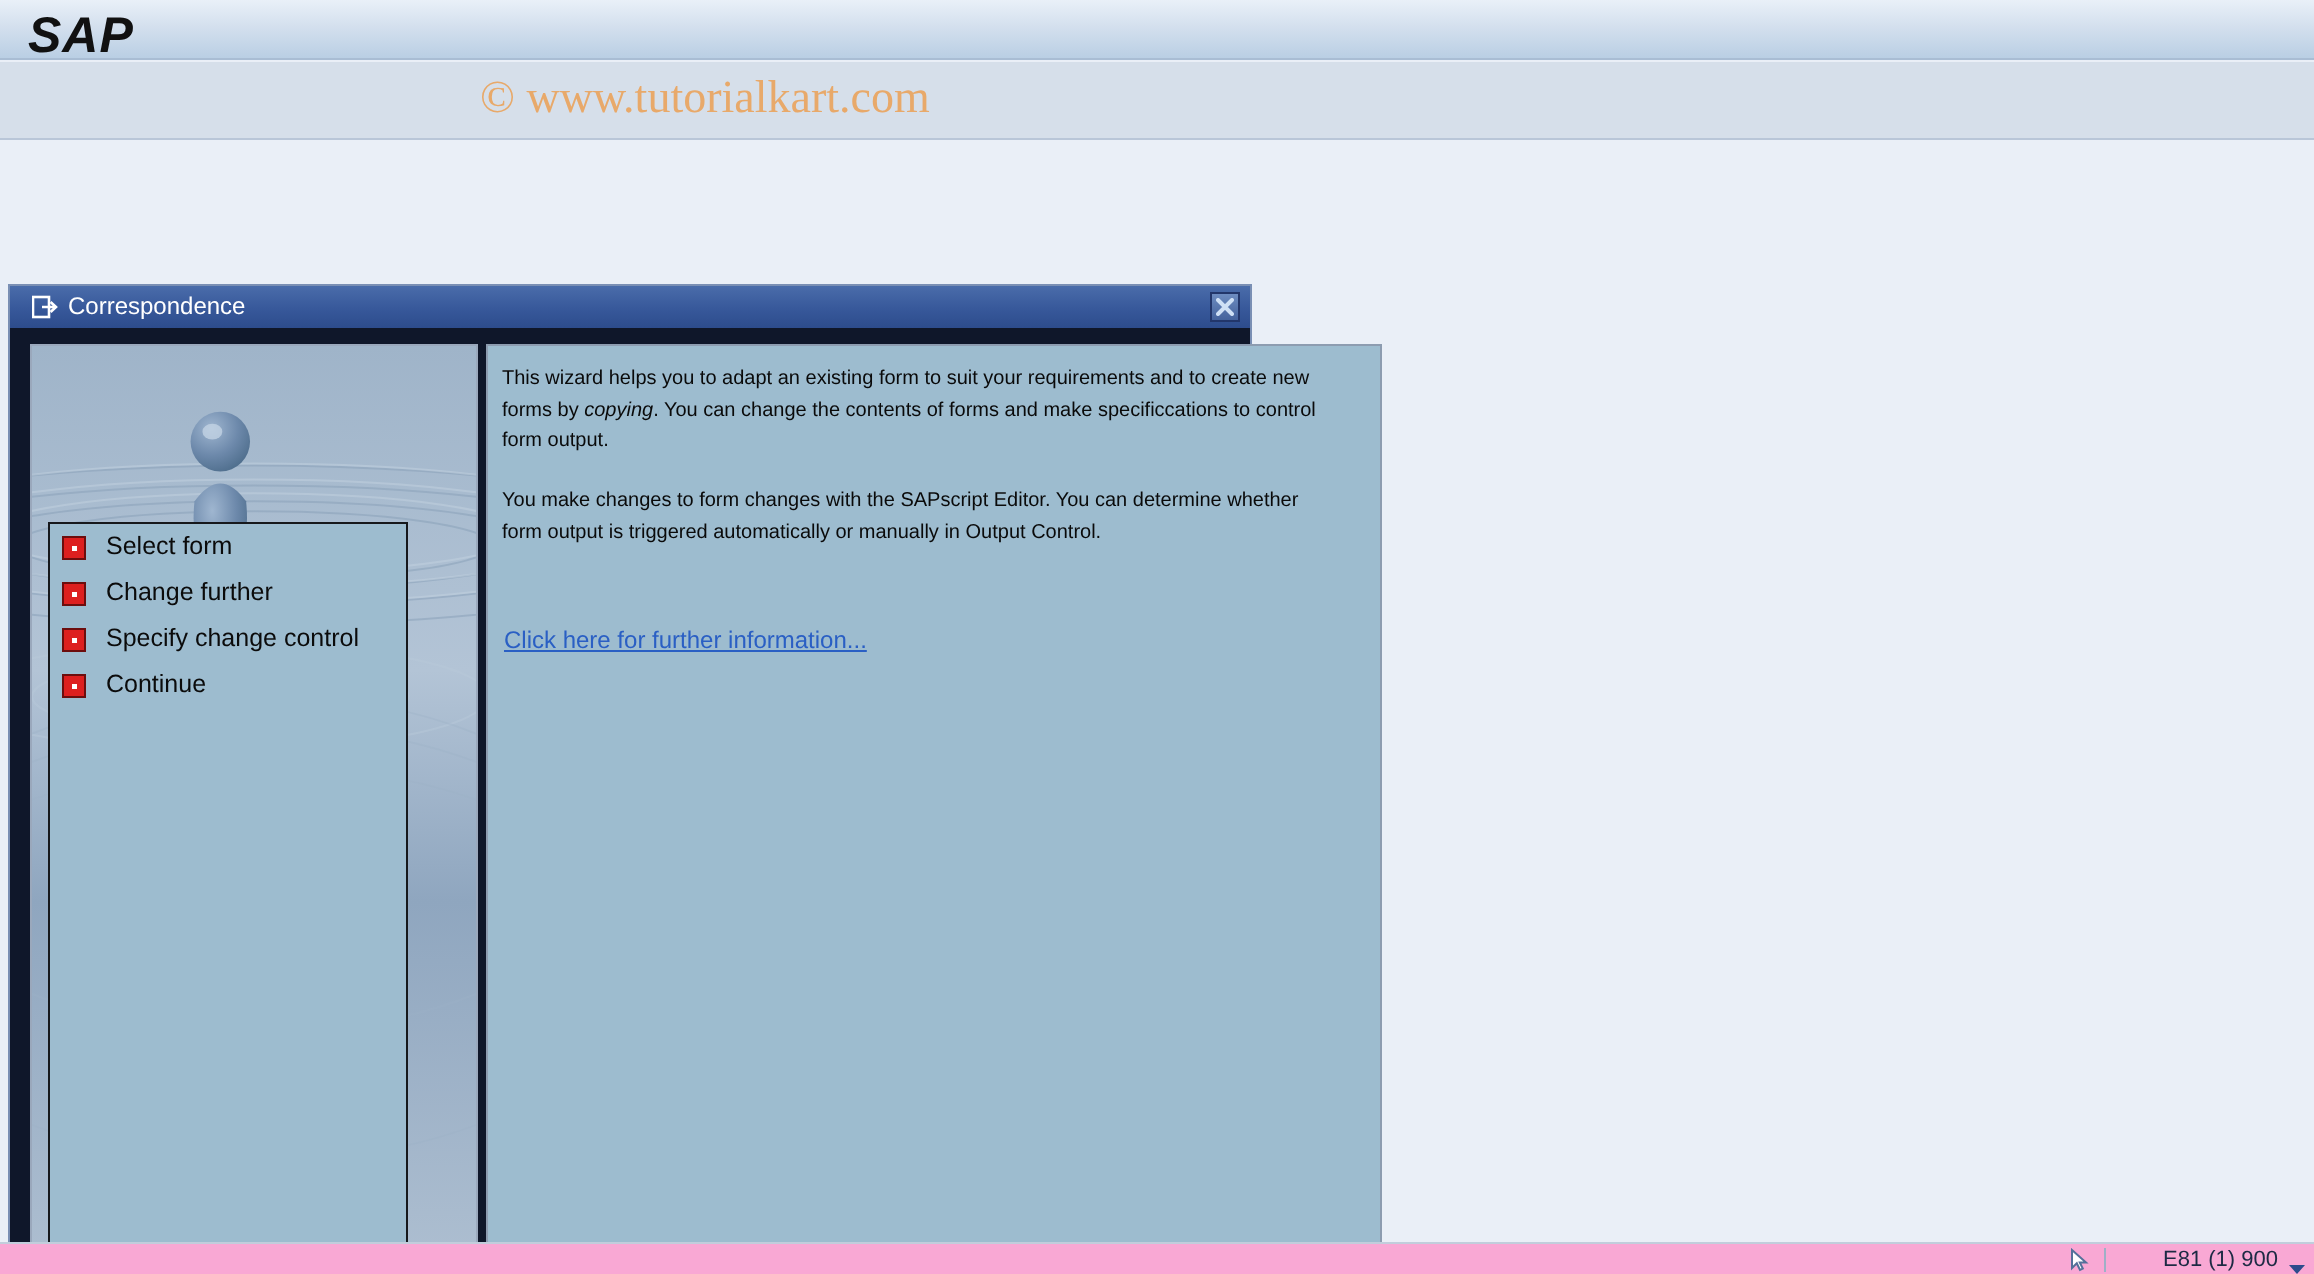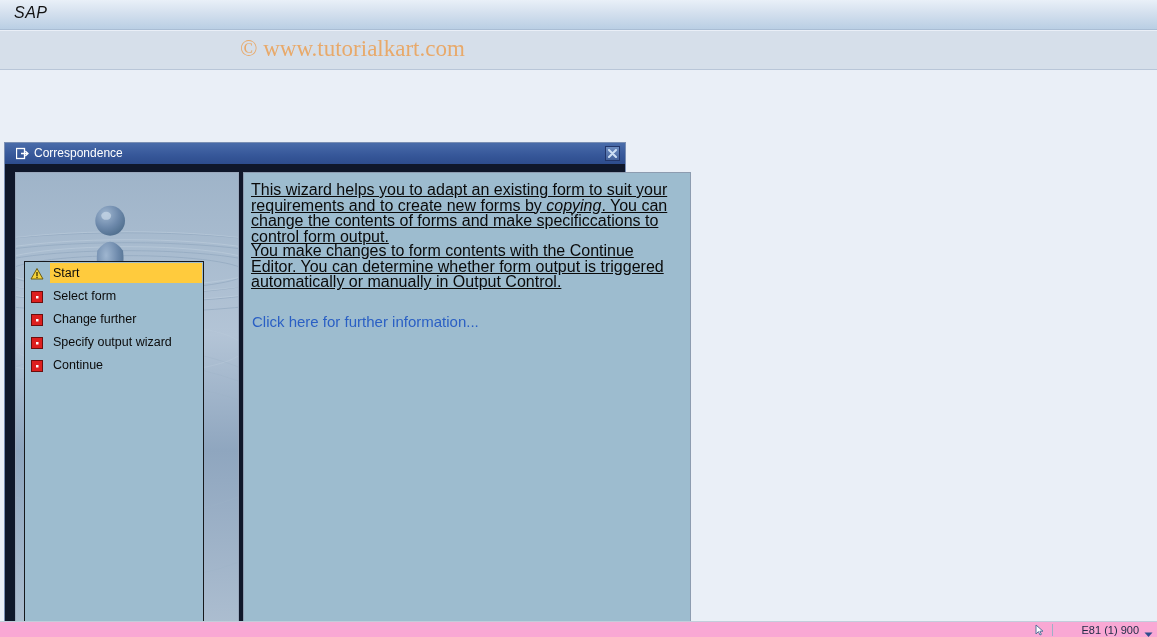--- a/index.html
+++ b/index.html
@@ -13,21 +13,21 @@
 
   
   .sap-header{
     position:absolute;left:0;top:0;width:1157px;height:30px;
     background:linear-gradient(to bottom,#e9f0f8 0%,#d4e0ee 45%,#bacfe4 99%);
     border-bottom:1px solid #a9bdd4;
     box-sizing:border-box;
   }
   .sap-logo{
     position:absolute;left:14px;top:4px;
-    font-size:16px;font-weight:normal;font-style:italic;
+    font-size:25px;font-weight:bold;font-style:italic;
     color:#111;letter-spacing:.5px;
     font-family:"Liberation Sans", sans-serif;
   }
 
   
   .wm-band{
     position:absolute;left:0;top:31px;width:1157px;height:39px;
     background:#d6dfea;
     border-bottom:1px solid #b9c6d8;
     box-sizing:border-box;
@@ -118,28 +118,28 @@
 
   
   .right-panel{
     position:absolute;left:238px;top:8px;width:448px;height:465px;
     background:#9dbccf;
     border:1px solid #8d9cb0;
     box-sizing:border-box;
   }
   .para{
     position:absolute;left:7px;width:420px;
-    font-size:16px;line-height:15.6px;color:#0a0a0a;text-decoration:underline;
+    font-size:10px;line-height:15.6px;color:#0a0a0a;
   }
   .para1{top:9px;}
   .para2{top:70px;}
   .wiz-link{
     position:absolute;left:8px;top:140px;
-    font-size:15px;color:#2a5fc4;
-    cursor:pointer;text-align:center;
+    font-size:12px;color:#2a5fc4;
+    text-decoration:underline;cursor:pointer;text-align:center;
   }
   .em{font-style:italic;}
 
   
   .btn-row{
     position:absolute;left:0;bottom:6px;width:100%;height:24px;
   }
   .btn{
     position:absolute;height:22px;
     background:linear-gradient(to bottom,#fdf3c8 0%,#fbe79a 50%,#f7dc7d 100%);
@@ -245,31 +245,20 @@
           <ellipse cx="112" cy="260" rx="175" ry="85"></ellipse>
           <ellipse cx="112" cy="300" rx="200" ry="110"></ellipse>
           <ellipse cx="112" cy="350" rx="230" ry="140"></ellipse>
         </g>
       </svg>
 
       <div class="panel-flat"></div>
 
       <div class="steps">
 
-        <div class="step active">
-          <span class="step-hl"></span>
-          <span class="step-icon">
-            <svg width="14" height="14" viewBox="0 0 14 14">
-              <path d="M7 1.5 L13 12 L1 12 Z" fill="#f5d33a" stroke="#6b5a10" stroke-width="1"></path>
-              <rect x="6.3" y="5" width="1.4" height="4" fill="#4a3d05"></rect>
-              <rect x="6.3" y="9.7" width="1.4" height="1.4" fill="#4a3d05"></rect>
-            </svg>
-          </span>
-          <span class="step-label">Start</span>
-        </div>
 
         <div class="step">
           <span class="step-icon">
             <svg width="14" height="14" viewBox="0 0 14 14">
               <rect x="1.5" y="1.5" width="11" height="11" fill="#dd1f1f" stroke="#6d0d0d" stroke-width="1"></rect>
               <rect x="6" y="6" width="2.5" height="2.5" fill="#ffffff"></rect>
             </svg>
           </span>
           <span class="step-label">Select form</span>
         </div>
@@ -284,40 +273,40 @@
           <span class="step-label">Change further</span>
         </div>
 
         <div class="step">
           <span class="step-icon">
             <svg width="14" height="14" viewBox="0 0 14 14">
               <rect x="1.5" y="1.5" width="11" height="11" fill="#dd1f1f" stroke="#6d0d0d" stroke-width="1"></rect>
               <rect x="6" y="6" width="2.5" height="2.5" fill="#ffffff"></rect>
             </svg>
           </span>
-          <span class="step-label">Specify output wizard</span>
+          <span class="step-label">Specify change control</span>
         </div>
 
         <div class="step">
           <span class="step-icon">
             <svg width="14" height="14" viewBox="0 0 14 14">
               <rect x="1.5" y="1.5" width="11" height="11" fill="#dd1f1f" stroke="#6d0d0d" stroke-width="1"></rect>
               <rect x="6" y="6" width="2.5" height="2.5" fill="#ffffff"></rect>
             </svg>
           </span>
           <span class="step-label">Continue</span>
         </div>
 
       </div>
     </div>
 
     <div class="right-panel">
       <div class="para para1"><span>This wizard helps you to adapt an existing form to suit your requirements and to create new forms by </span><span class="em">copying</span><span>. You can change the contents of forms and make specificcations to control form output.</span></div>
 
-      <div class="para para2">You make changes to form contents with the Continue Editor. You can determine whether form output is triggered automatically or manually in Output Control.</div>
+      <div class="para para2">You make changes to form changes with the SAPscript Editor. You can determine whether form output is triggered automatically or manually in Output Control.</div>
 
       <a class="wiz-link">Click here for further information...</a>
     </div>
 
     <div class="btn-row">
 
       <div class="btn" id="btn-back">
         <span class="btn-ico">
           <svg width="16" height="16" viewBox="0 0 16 16">
             <path d="M3.5 1.5 h7 l3 3 v10 h-10 z" fill="#dcdcdc" stroke="#9a9a9a" stroke-width="1"></path>

